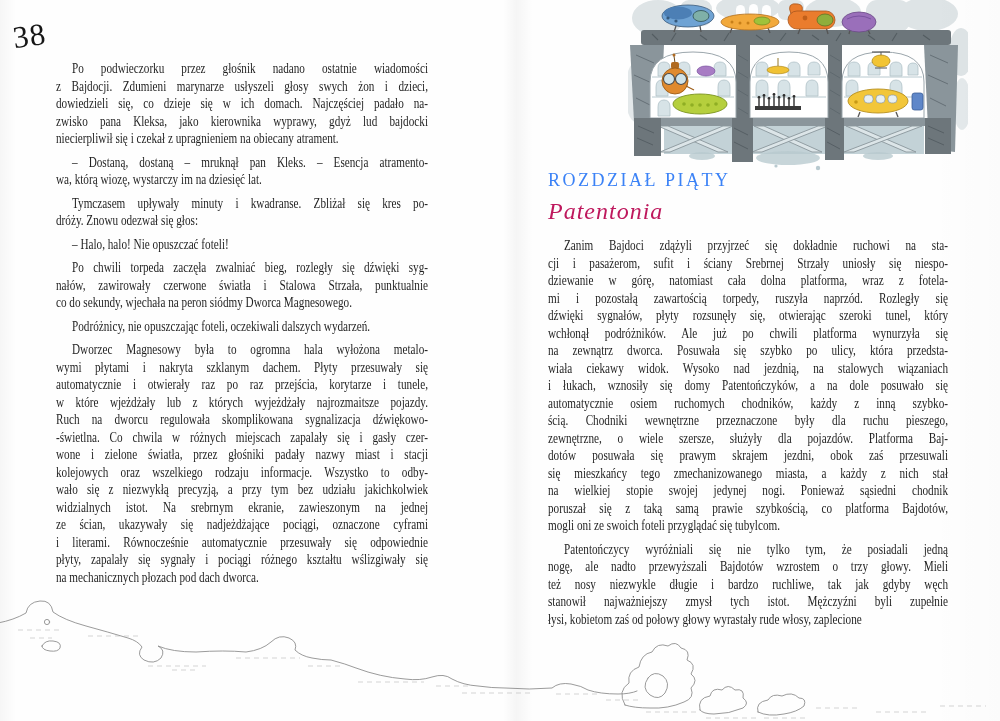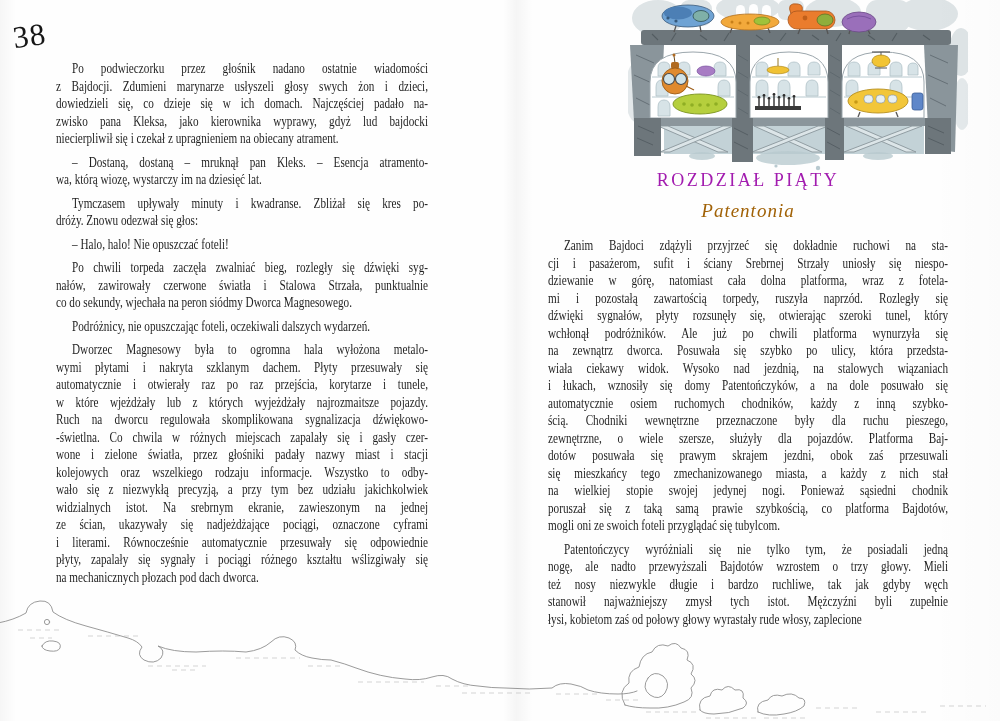--- a/index.html
+++ b/index.html
@@ -31,27 +31,27 @@
   #left-col{ left:56px; top:60px;  width:465px; }
   #right-col{ left:548px; top:237px; width:500px; }
 
   .para + .para{ margin-top:6px; }
   .line{ height:17.5px; line-height:17.5px; text-align:justify; text-align-last:justify; white-space:normal; }
   .line.last{ text-align-last:left; }
   .line.first{ text-indent:20px; }
 
   .chapter-heading{
     position:absolute; left:548px; top:171px; width:400px;
-    text-align:center; font-size:18px; line-height:19px;
-    letter-spacing:2.5px; color:#a21caf;
+    text-align:left; font-size:18px; line-height:19px;
+    letter-spacing:2.5px; color:#3b82f6;
   }
   .chapter-title{
     position:absolute; left:548px; top:196px; width:400px;
-    text-align:center; font-style:italic; font-size:19px; line-height:30px;
-    letter-spacing:1px; color:#a16207;
+    text-align:left; font-style:italic; font-size:24px; line-height:30px;
+    letter-spacing:1px; color:#be185d;
   }
 
   #illustration{ position:absolute; left:628px; top:0; }
   #bottom-sketch{ position:absolute; left:0; top:590px; }
 </style>
 </head>
 <body>
 
 <div id="spread">
 

